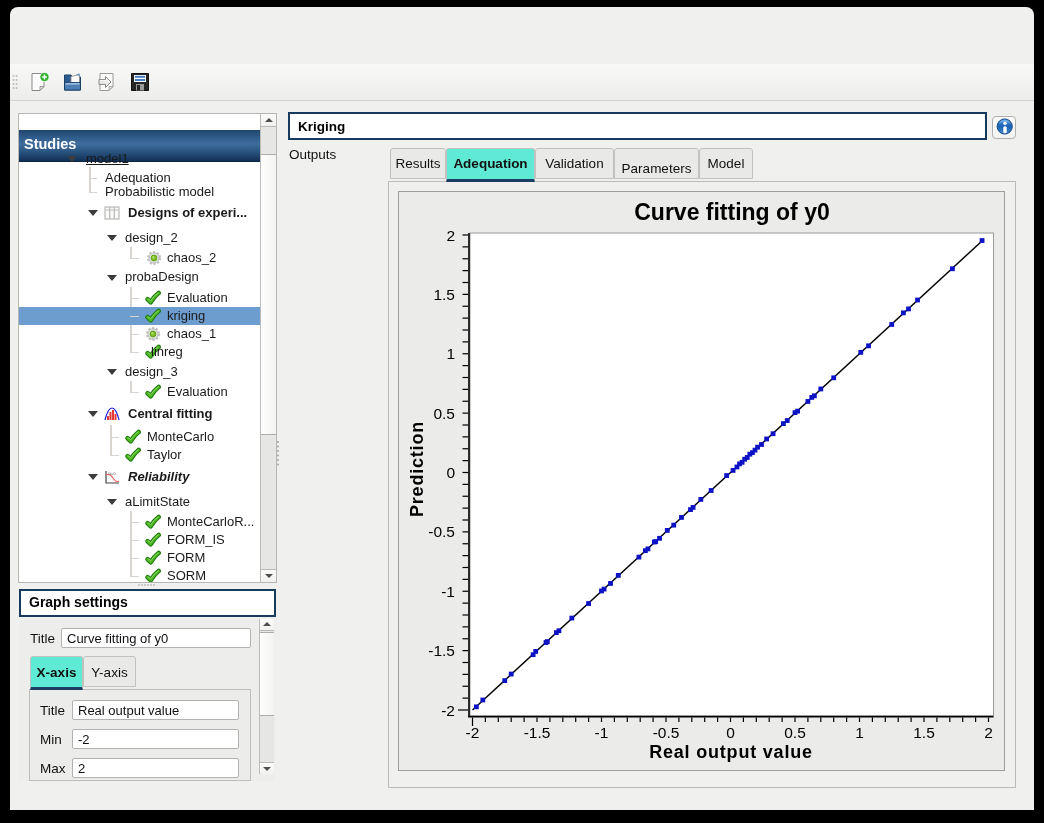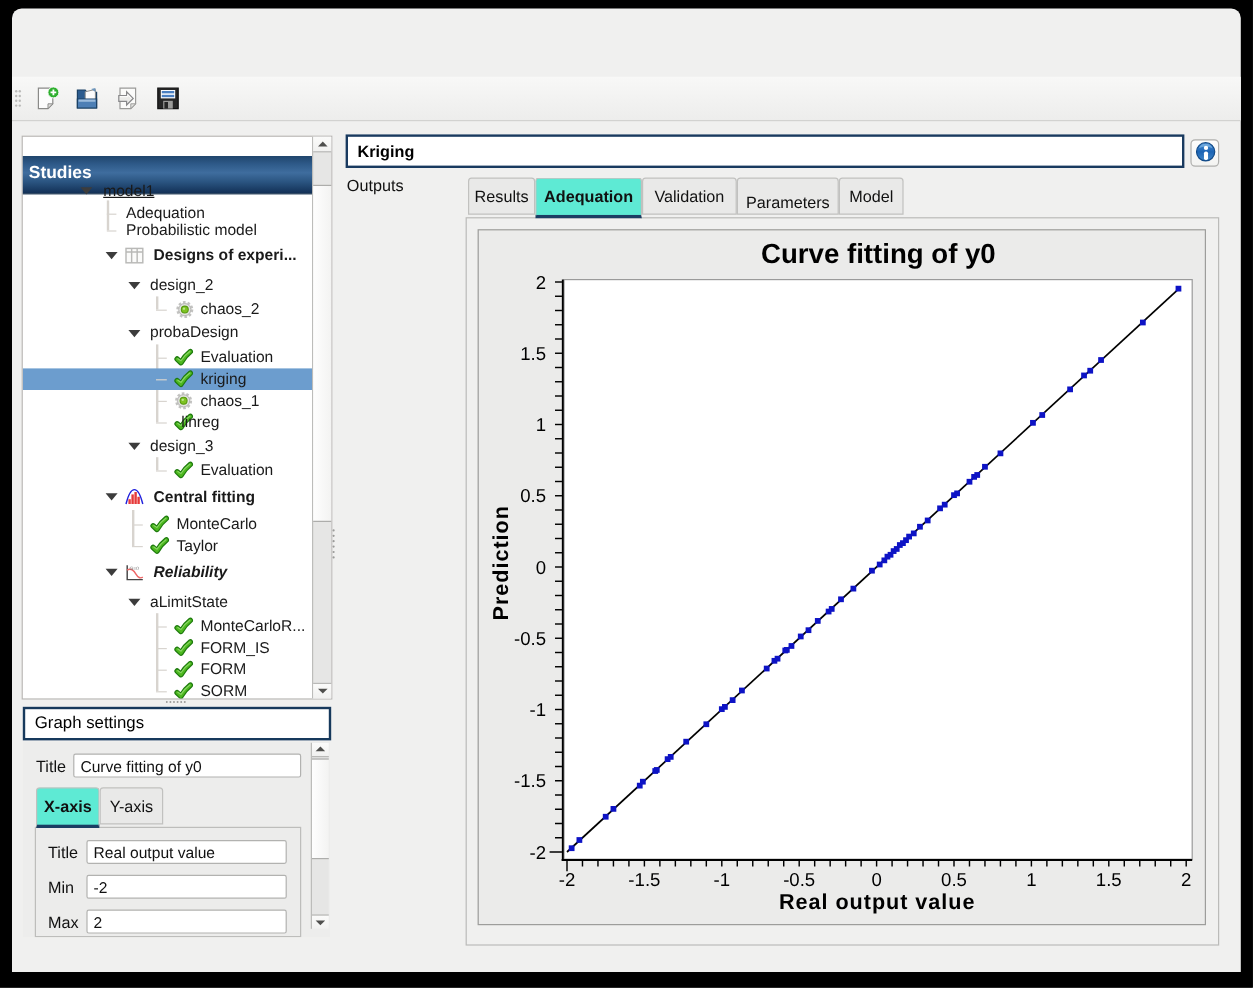--- a/index.html
+++ b/index.html
@@ -292,21 +292,21 @@
         <circle cx="1" cy="2" r="0.8"></circle>
         <circle cx="4" cy="2" r="0.8"></circle>
     <circle cx="7" cy="2" r="0.8"></circle>
         <circle cx="10" cy="2" r="0.8"></circle>
     <circle cx="13" cy="2" r="0.8"></circle>
         <circle cx="16" cy="2" r="0.8"></circle>
       </g>
   </svg>
 
   <div class="gshead" style="border:2px solid #17395c">
-    <div style="font-weight:normal;font-size:14px;padding:3px 12px 0 8px;">Graph settings</div>
+    <div style="font-weight:bold;font-size:14px;padding:3px 12px 0 8px;">Graph settings</div>
   </div>
   <div class="gspanel">
 
     <div class="ilabel" style="left:11px;top:13px;">Title</div>
     <div class="input" style="left:42px;top:10px;width:190px;height:20px;">Curve fitting of y0</div>
     <div class="abs" style="left:10px;top:71px;width:222px;height:92px;border:1px solid #bdbdbb;background:#ececeb;"></div>
     <div class="tab sel" style="left:11px;top:38px;width:53px;height:34px;padding-top:8px;z-index:2;">X-axis</div>
     <div class="tab" style="left:64px;top:38px;width:53px;height:31px;padding-top:8px;">Y-axis</div>
     <div class="ilabel" style="left:21px;top:85px;">Title</div>
     <div class="input" style="left:53px;top:82px;width:167px;height:20px;">Real output value</div>

